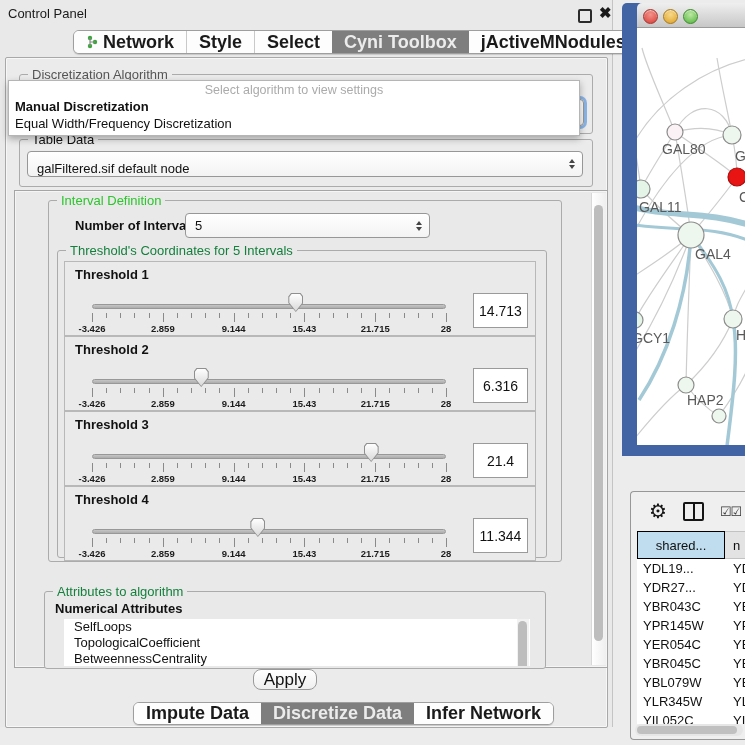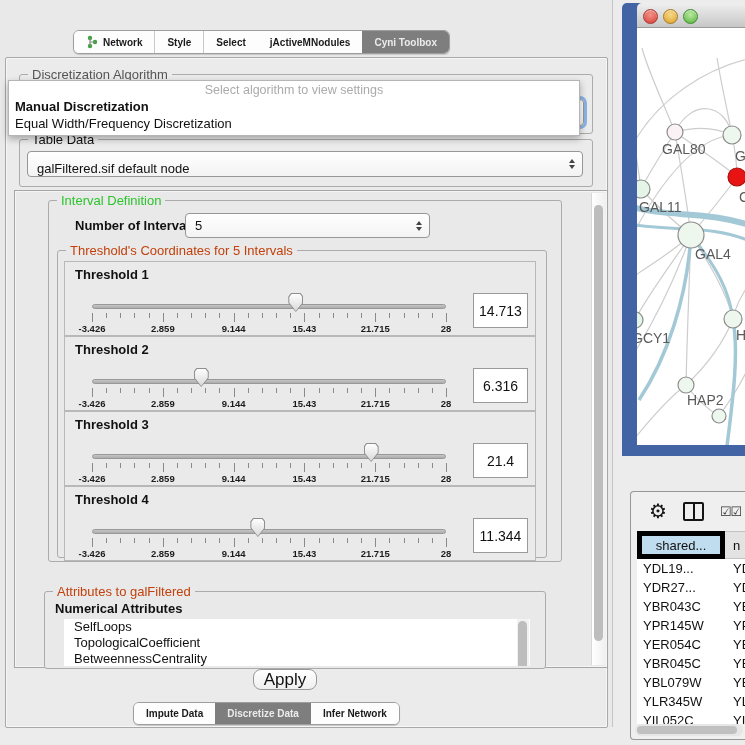--- a/index.html
+++ b/index.html
@@ -7,30 +7,30 @@
   
   #cpanel{position:absolute;left:0;top:0;width:612px;height:727px;background:#E9E9E9;border-right:1px solid #C4C4C4;}
   #cp-titlebar{position:absolute;left:0;top:0;width:612px;height:26px;background:#E9E9E9;}
   #cp-title{position:absolute;left:8px;top:6px;font-size:13px;color:#1a1a1a;}
   #float-btn{position:absolute;left:578px;top:9px;width:10px;height:10px;border:2px solid #2b2b2b;border-radius:2px;cursor:pointer;}
   #close-btn{position:absolute;left:599px;top:4px;font-weight:bold;font-size:15px;color:#1a1a1a;cursor:pointer;}
   
   .tabstrip{position:absolute;display:flex;align-items:stretch;background:#FDFDFD;border:1px solid #9E9E9E;border-radius:6px;overflow:hidden;box-shadow:0 1px 1px rgba(0,0,0,.15);}
   #top-tabs{left:73px;top:30px;height:22px;}
   #bottom-tabs{left:133px;top:702px;height:21px;}
-  .tab{display:flex;align-items:center;gap:4px;padding:0 12px;font-size:10px;font-weight:700;color:#1a1a1a;white-space:nowrap;cursor:pointer;background:#FDFDFD;}
+  .tab{display:flex;align-items:center;gap:4px;padding:0 12px;font-size:18px;font-weight:700;color:#1a1a1a;white-space:nowrap;cursor:pointer;background:#FDFDFD;}
   .tab.sep{border-left:1px solid #C9C9C9;}
   .tab.selected{background:#7E7E7E;color:#ECECEC;}
   .tab svg{display:block;}
   
   #content{position:absolute;left:5px;top:57px;width:601px;height:669px;border:1px solid #A8A8A8;border-radius:2px;background:#EBEBEB;box-shadow:inset 0 0 0 1px #F7F7F7;}
   .grp{position:absolute;border:1px solid #ABABAB;border-radius:3px;}
   .grp-title{position:absolute;top:-8px;left:8px;background:#EBEBEB;padding:0 4px;font-size:13px;line-height:15px;}
   .t-green{color:#2DC42D;}
-  .t-blue{color:#c2410c;}
+  .t-blue{color:#15803d;}
   .t-gray{color:#555;}
   .combo{position:absolute;background:linear-gradient(#FFFFFF,#F3F3F3);border:1px solid #979797;border-radius:4px;display:flex;align-items:center;padding-left:9px;font-size:13px;color:#111;cursor:pointer;box-sizing:border-box;}
   .combo.focused{box-shadow:0 0 0 3px rgba(105,160,225,.75);}
   .arrows{position:absolute;right:7px;top:50%;transform:translateY(-50%);display:flex;flex-direction:column;gap:2px;}
   .arrows i{display:block;width:0;height:0;border-left:3.5px solid transparent;border-right:3.5px solid transparent;}
   .arrows .up{border-bottom:4.5px solid #444;}
   .arrows .dn{border-top:4.5px solid #444;}
   
   #algo-popup{position:absolute;left:8px;top:80px;width:570px;height:54px;background:#FFFFFF;border:1px solid #B5B5B5;box-shadow:0 3px 7px rgba(0,0,0,.3);z-index:40;}
   #algo-placeholder{position:absolute;left:0;top:2px;width:100%;text-align:center;color:#ABABAB;font-size:12.5px;}
@@ -71,60 +71,65 @@
   #tp-bar{position:absolute;left:622px;top:458px;width:123px;height:26px;background:#E7E7E7;border-top:1px solid #CDCDCD;border-bottom:1px solid #D6D6D6;display:flex;align-items:center;}
   #tp-bar span{margin-left:12px;font-size:13px;color:#1a1a1a;}
   #tbl-window{position:absolute;left:630px;top:491px;width:115px;height:247px;background:#EFEFEF;border:1px solid #979797;border-radius:4px 0 0 4px;border-right:none;}
   #tbl-toolbar{position:absolute;left:0;top:0;width:115px;height:38px;display:flex;align-items:center;gap:16px;padding-left:18px;box-sizing:border-box;}
   #gear-ic{font-size:20px;line-height:20px;color:#141414;cursor:pointer;}
   #cols-ic{width:17px;height:15px;border:2px solid #141414;border-radius:2px;position:relative;cursor:pointer;}
   #cols-ic::after{content:"";position:absolute;left:50%;top:0;bottom:0;width:2px;background:#141414;}
   .chk-ic{font-size:13px;line-height:13px;color:#333;cursor:pointer;letter-spacing:-1px;}
   #tbl-header{position:absolute;left:6px;top:39px;height:28px;display:flex;}
   .hcell{display:flex;align-items:center;justify-content:center;font-size:13px;box-sizing:border-box;cursor:pointer;}
-  .hcell.sel{width:88px;background:#BFDDEF;border:5px solid #000000;}
+  .hcell.sel{width:88px;background:#BFDDEF;border:1px solid #000000;}
   .hcell.plain{width:70px;background:#E3E3E3;border:1px solid #C2C2C2;border-left:none;justify-content:flex-start;padding-left:8px;}
   #tbl-rows{position:absolute;left:6px;top:67px;width:160px;height:165px;background:#FFFFFF;overflow:hidden;}
   .trow{display:flex;height:19px;align-items:center;cursor:pointer;}
   .trow .c1{width:88px;padding-left:6px;box-sizing:border-box;font-size:13px;white-space:nowrap;}
   .trow .c2{width:70px;padding-left:8px;box-sizing:border-box;font-size:13px;white-space:nowrap;}
   #hscroll{position:absolute;left:4px;top:232px;width:108px;height:12px;background:#E6E6E6;border-radius:6px;}
   #hscroll .thumb{position:absolute;left:2px;top:2px;width:100px;height:8px;background:#C0C0C0;border-radius:4px;cursor:pointer;}
   .statictext{position:absolute;white-space:nowrap;}
 </style>
 </head>
 <body>
 
 <div id="stage">
 
   <div id="cpanel">
+    <div id="cp-titlebar">
+      <span id="cp-title">Control Panel</span>
+      <span id="float-btn"></span>
+      <span id="close-btn">✖</span>
+    </div>
 
     <div id="top-tabs" class="tabstrip">
         <div class="tab">
           <span>
             <svg width="13" height="14" viewBox="0 0 13 14">
               <circle cx="4" cy="3" r="2.2" fill="#3FA33F"></circle>
               <circle cx="9" cy="7" r="2.2" fill="#3FA33F"></circle>
               <circle cx="4" cy="11" r="2.2" fill="#3FA33F"></circle>
               <path d="M4,3 L4,11 M4,7 L9,7" stroke="#8a8a8a" stroke-width="1.2" fill="none"></path>
             </svg>
           </span>
           <span>Network</span>
         </div>
         <div class="tab sep">
           <span>Style</span>
         </div>
         <div class="tab sep">
           <span>Select</span>
         </div>
+        <div class="tab selected">
+          <span>Cyni Toolbox</span>
+        </div>
         <div class="tab">
           <span>jActiveMNodules</span>
-        </div>
-        <div class="tab selected">
-          <span>Cyni Toolbox</span>
         </div>
       </div>
 
     <div id="content"></div>
 
     <div class="grp" style="left:19px;top:74px;width:572px;height:58px;">
       <span class="grp-title t-gray">Discretization Algorithm</span>
     </div>
     <div class="combo focused" style="left:28px;top:99px;width:556px;height:27px;">
       <span class="arrows">
@@ -328,21 +333,21 @@
               <span class="tlab" style="left: 60%;">15.43</span>
               <span class="tlab" style="left: 80%;">21.715</span>
               <span class="tlab" style="left: 100%;">28</span>
             </div>
     <div class="val-box">11.344</div>
   </div>
         </div>
     </div>
 
     <div class="grp" style="left:44px;top:591px;width:500px;height:76px;background:#E9E9E9;">
-      <span class="grp-title t-blue" style="background:#E9E9E9;">Attributes to galFiltered</span>
+      <span class="grp-title t-blue" style="background:#E9E9E9;">Attributes to algorithm</span>
     </div>
     <span class="statictext" style="left:55px;top:601px;font-weight:bold;">Numerical Attributes</span>
     <div id="attr-list">
       <div class="item">SelfLoops</div>
         <div class="item">TopologicalCoefficient</div>
         <div class="item">BetweennessCentrality</div>
         <div id="attr-scroll">
           <div class="thumb"></div>
         </div>
     </div>

